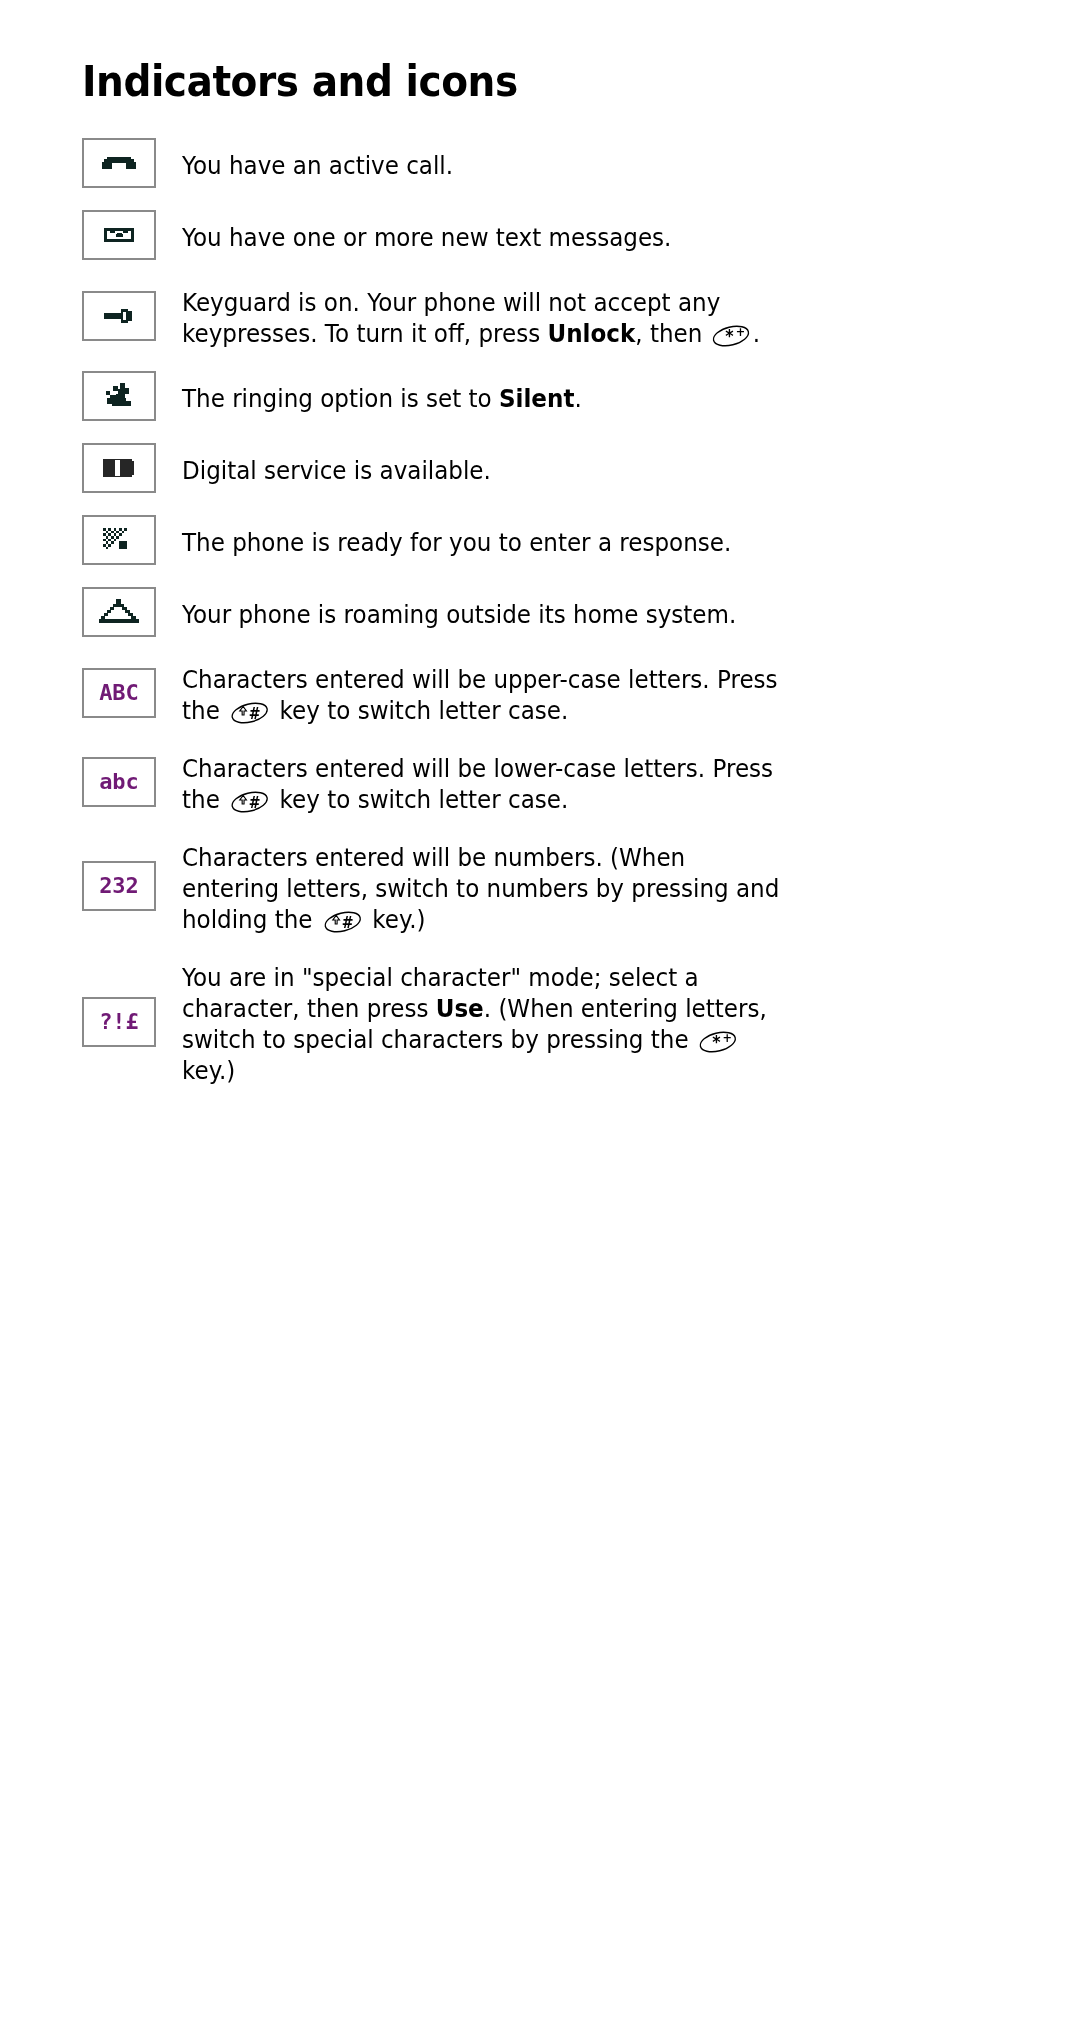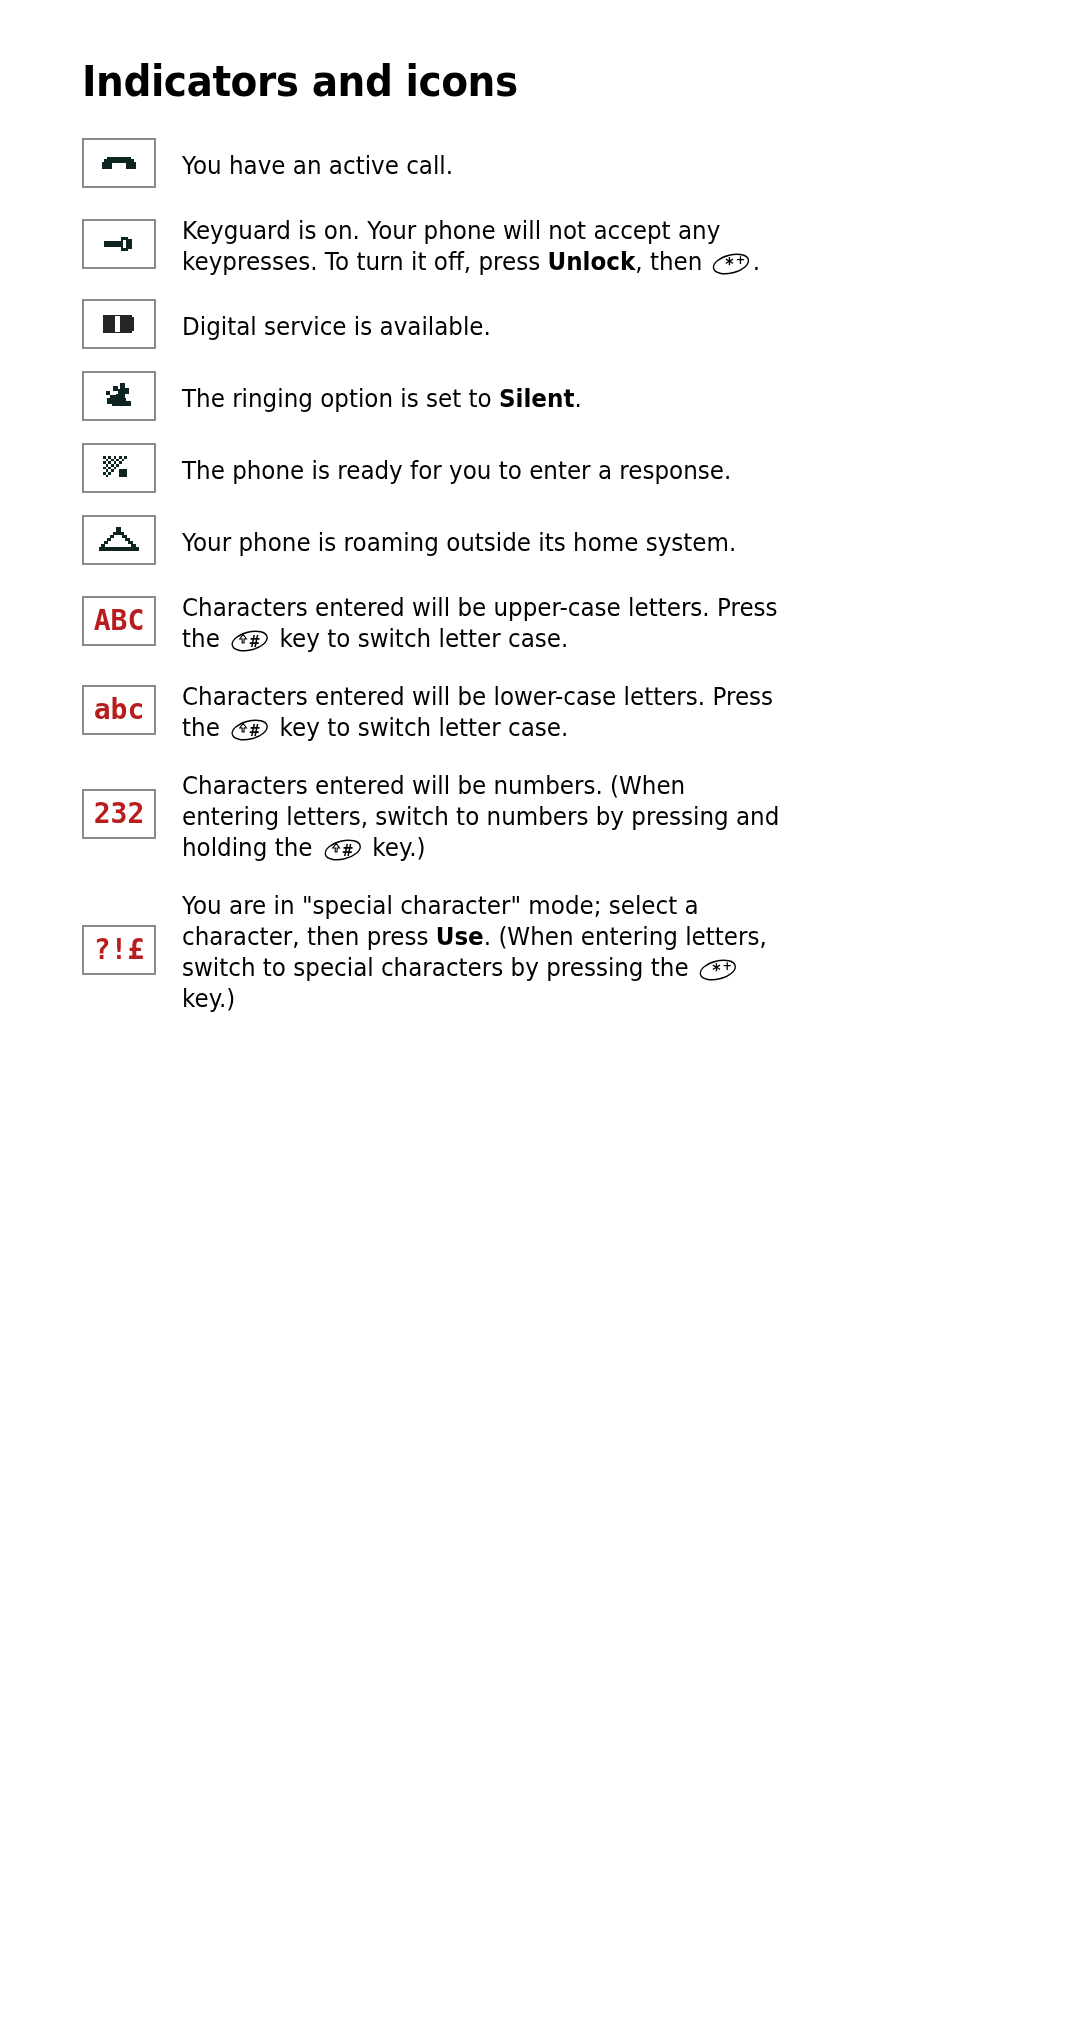--- a/index.html
+++ b/index.html
@@ -60,23 +60,23 @@
     align-items: center;
     justify-content: center;
     margin-right: 26px;
     position: relative;
   }
   .icon-box svg { display: block; }
 
   .pix {
     font-family: "DejaVu Sans Mono", monospace;
     font-weight: bold;
-    font-size: 28px;
+    font-size: 22px;
     letter-spacing: 0px;
-    color: #b91c1c;
+    color: #701a75;
     line-height: 1;
     -webkit-font-smoothing: none;
   }
 
   
   .desc {
     font-family: "DejaVu Sans", sans-serif;
     font-size: 24.5px;
     line-height: 31px;
     color: #000;
@@ -116,64 +116,79 @@
               <rect x="22" y="8" width="8" height="6" fill="#0e2421"></rect>
               <rect x="8" y="4" width="16" height="5" fill="#0e2421"></rect>
             </svg>
           </span>
         </div>
         <div class="desc">You have an active call.</div>
       </div>
       <div class="icon-row">
         <div class="icon-box">
           <span>
+            <svg width="44" height="20" viewBox="0 0 32 19" shape-rendering="crispEdges" xmlns="http://www.w3.org/2000/svg">
+              <rect x="2" y="3" width="28" height="13" fill="#0e2421"></rect>
+              <rect x="5" y="6" width="22" height="7" fill="#ffffff"></rect>
+              <rect x="7" y="6" width="5" height="2" fill="#0e2421"></rect>
+              <rect x="14" y="8" width="5" height="2" fill="#0e2421"></rect>
+              <rect x="20" y="6" width="5" height="2" fill="#0e2421"></rect>
+              <rect x="13" y="9" width="7" height="2" fill="#0e2421"></rect>
+            </svg>
+          </span>
+        </div>
+        <div class="desc">You have one or more new text messages.</div>
+      </div>
+      <div class="icon-row">
+        <div class="icon-box">
+          <span>
             <svg width="44" height="22" viewBox="0 0 30 21" shape-rendering="crispEdges" xmlns="http://www.w3.org/2000/svg">
               <rect x="1" y="8" width="18" height="5" fill="#0e2421"></rect>
               <rect x="17" y="4" width="7" height="13" fill="#0e2421"></rect>
               <rect x="19" y="7" width="3" height="7" fill="#ffffff"></rect>
               <rect x="24" y="6" width="3" height="9" fill="#0e2421"></rect>
             </svg>
           </span>
         </div>
         <div class="desc">Keyguard is on. Your phone will not accept any keypresses. To turn it off, press <b>Unlock</b>, then <span class="keyglyph"><svg width="42" height="26" viewBox="0 0 42 26" xmlns="http://www.w3.org/2000/svg">
               <ellipse cx="21" cy="13" rx="19" ry="9" transform="rotate(-13 21 13)" fill="none" stroke="#000" stroke-width="1.4"></ellipse>
               <text x="15" y="19" font-family="DejaVu Sans, sans-serif" font-size="17" font-weight="bold" fill="#000">*</text>
               <text x="26" y="13" font-family="DejaVu Sans, sans-serif" font-size="12" font-weight="bold" fill="#000">+</text>
             </svg></span>.</div>
-      </div>
-      <div class="icon-row">
-        <div class="icon-box">
-          <span>
-            <svg width="38" height="24" viewBox="0 0 26 18" shape-rendering="crispEdges" xmlns="http://www.w3.org/2000/svg">
-              <rect x="1" y="2" width="22" height="14" fill="#262626"></rect>
-              <rect x="10" y="3" width="4" height="12" fill="#ffffff"></rect>
-              <rect x="19" y="4" width="5" height="10" fill="#262626"></rect>
-            </svg>
-          </span>
-        </div>
-        <div class="desc">Digital service is available.</div>
       </div>
       <div class="icon-row">
         <div class="icon-box">
           <span>
             <svg width="38" height="28" viewBox="0 0 22 19" shape-rendering="crispEdges" xmlns="http://www.w3.org/2000/svg">
               <rect x="2" y="6" width="3" height="3" fill="#0e2421"></rect>
               <rect x="5" y="9" width="4" height="3" fill="#0e2421"></rect>
               <rect x="7" y="3" width="3" height="3" fill="#0e2421"></rect>
               <rect x="10" y="5" width="4" height="3" fill="#0e2421"></rect>
               <rect x="12" y="1" width="3" height="4" fill="#0e2421"></rect>
               <rect x="14" y="4" width="4" height="4" fill="#0e2421"></rect>
               <rect x="6" y="11" width="10" height="5" fill="#0e2421"></rect>
               <rect x="9" y="8" width="6" height="5" fill="#0e2421"></rect>
               <rect x="16" y="13" width="3" height="3" fill="#0e2421"></rect>
               <rect x="3" y="11" width="4" height="4" fill="#0e2421"></rect>
             </svg>
           </span>
         </div>
         <div class="desc">The ringing option is set to <b>Silent</b>.</div>
+      </div>
+      <div class="icon-row">
+        <div class="icon-box">
+          <span>
+            <svg width="38" height="24" viewBox="0 0 26 18" shape-rendering="crispEdges" xmlns="http://www.w3.org/2000/svg">
+              <rect x="1" y="2" width="22" height="14" fill="#262626"></rect>
+              <rect x="10" y="3" width="4" height="12" fill="#ffffff"></rect>
+              <rect x="19" y="4" width="5" height="10" fill="#262626"></rect>
+            </svg>
+          </span>
+        </div>
+        <div class="desc">Digital service is available.</div>
       </div>
       <div class="icon-row">
         <div class="icon-box">
           <span>
             <svg width="38" height="24" viewBox="0 0 24 18" shape-rendering="crispEdges" xmlns="http://www.w3.org/2000/svg">
               <rect x="0" y="0" width="2" height="2" fill="#0e2421"></rect>
               <rect x="4" y="0" width="2" height="2" fill="#0e2421"></rect>
               <rect x="8" y="0" width="2" height="2" fill="#0e2421"></rect>
               <rect x="12" y="0" width="2" height="2" fill="#0e2421"></rect>
               <rect x="16" y="0" width="2" height="2" fill="#0e2421"></rect>

